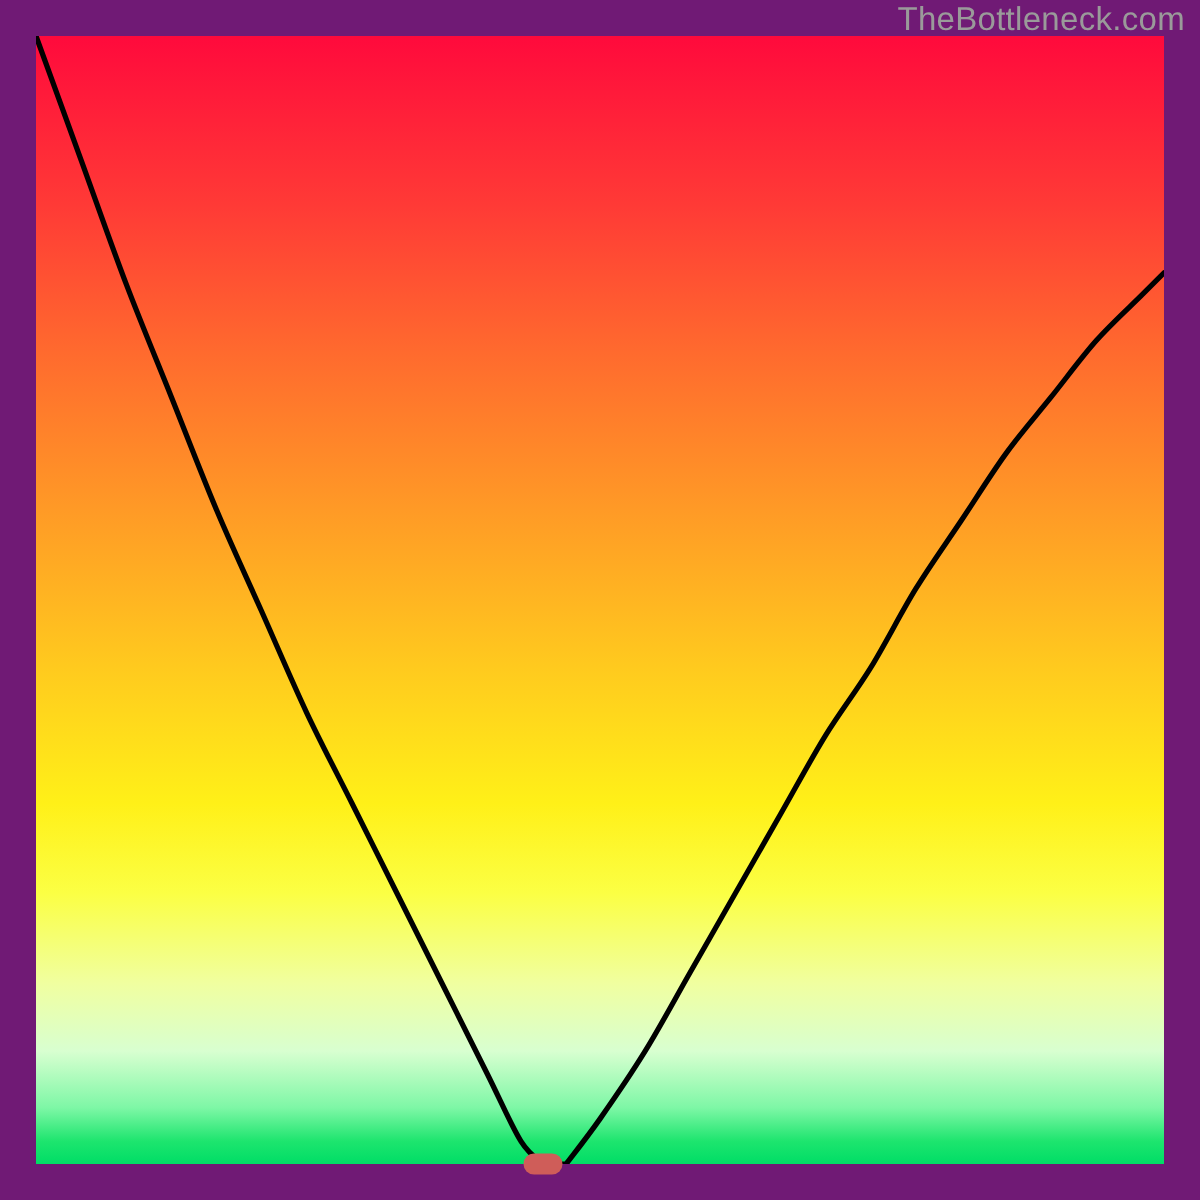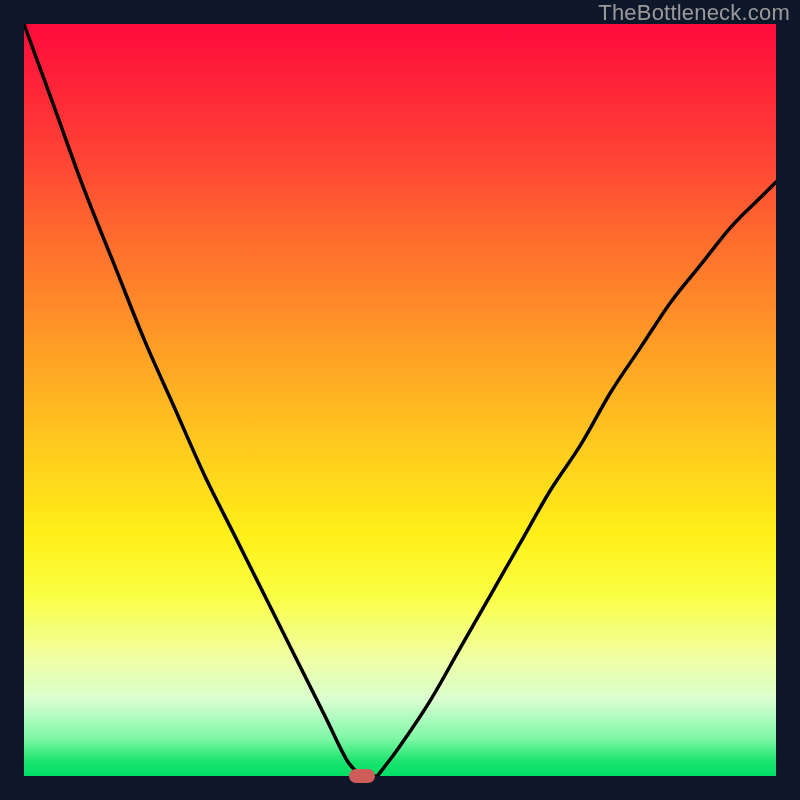--- a/index.html
+++ b/index.html
@@ -1,20 +1,20 @@
 <!DOCTYPE html>
 <html><head>
 <meta charset="utf-8">
 <style>
   * { margin: 0; padding: 0; box-sizing: border-box; }
   body { width: 800px; height: 800px; background: #000; position: relative; overflow: hidden; }
   .frame {
     position: absolute;
     top: 0; left: 0; width: 800px; height: 800px;
-    background: #0f172a;
+    background: #701a75;
   }
   .plot-area {
     position: absolute;
     top: 24px; left: 24px;
     width: 752px; height: 752px;
     background: linear-gradient(to bottom,
       #ff0a3c 0%,
       #ff1a3a 5%,
       #ff3a36 15%,
       #ff6a2e 28%,

